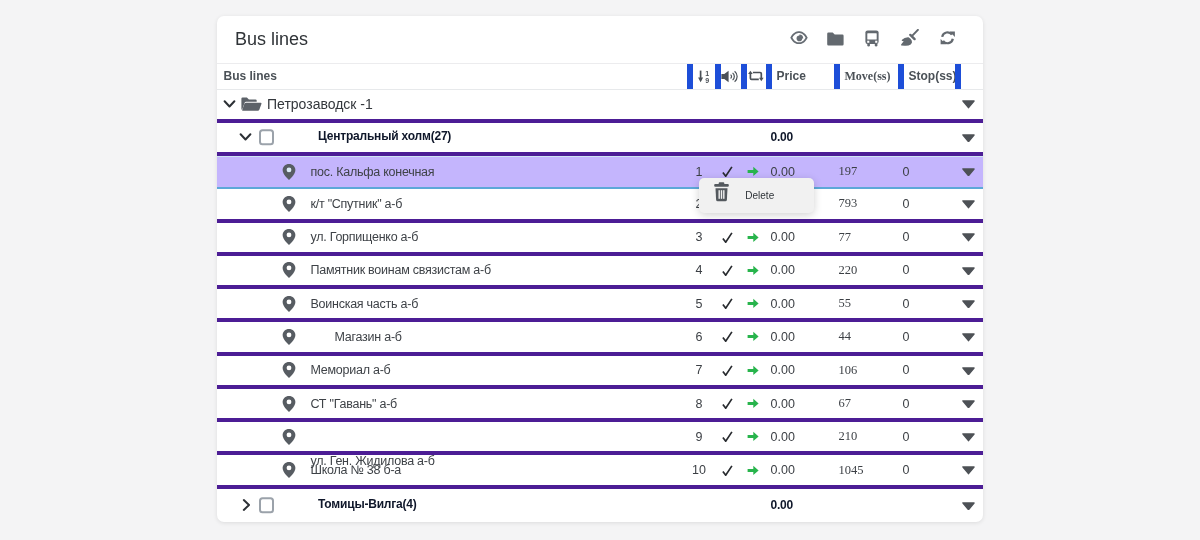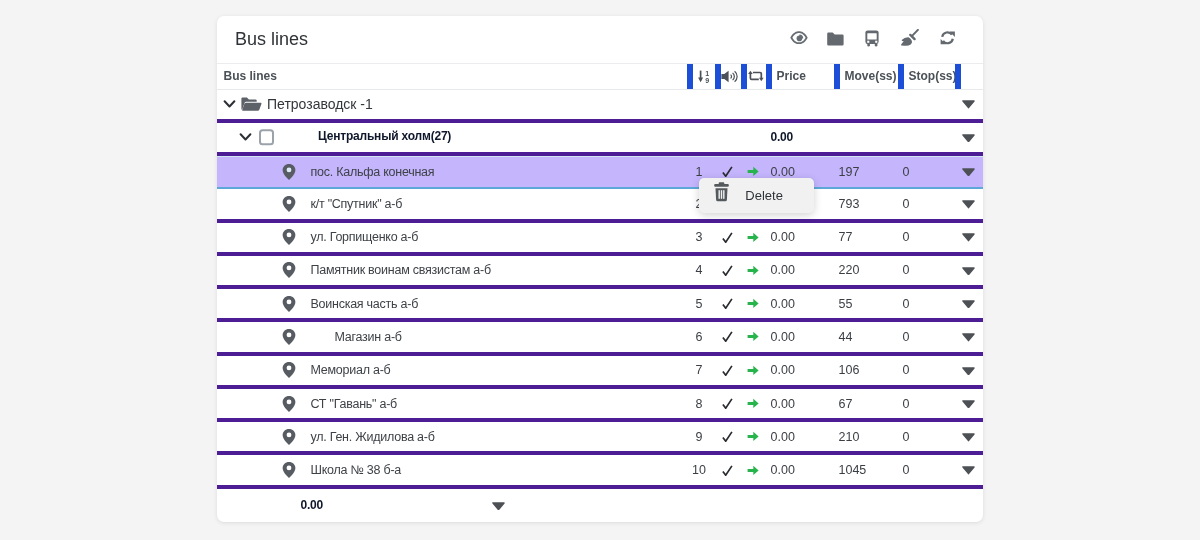--- a/index.html
+++ b/index.html
@@ -5,38 +5,38 @@
   * { margin:0; padding:0; box-sizing:border-box; }
   html,body { width:1200px; height:540px; background:#f4f4f5; font-family:"Liberation Sans",sans-serif; overflow:hidden; }
   .card { position:absolute; left:216.5px; top:16px; width:766px; height:506px; background:#fff; border-radius:7px; box-shadow:0 1px 4px rgba(0,0,0,0.10); }
   .card-header { position:relative; height:48px; border-bottom:1px solid #ececee; }
   .title { position:absolute; left:18.5px; top:23.2px; font-size:18px; font-weight:500; color:#2f3337; line-height:0; }
   .hicon { position:absolute; }
   .thead { display:flex; height:25.5px; border-bottom:1px solid #e7e9eb; font-size:12px; font-weight:bold; color:#4b5157; }
   .thead > div { border-left:6px solid #1d4ed8; display:flex; align-items:center; }
   .thead > div:first-child { border-left:none; }
   .c1 { width:470px; } .c2 { width:28px; } .c3 { width:26px; } .c4 { width:25px; }
-  .c5 { width:68px; } .c6 { width:64px; } .c7 { width:57px; } .c8 { width:28px; }
+  .c5 { width:68px; } .c6 { width:64px;font-family:Liberation Serif, serif; } .c7 { width:57px; } .c8 { width:28px; }
   .row { display:flex; height:33.27px; border-bottom:4px solid #4c1d95; }
   .row:last-child { border-bottom:none; }
   .row {  font-size:12.5px; letter-spacing:-0.25px; color:#3e4247; }
   .row > div { position:relative; display:flex; align-items:center; }
   .row .c2, .row .c3, .row .c4, .row .c8 { justify-content:center; }
   .row .c2 { padding-right:3px; }
   .row .c5, .row .c6, .row .c7 { padding-left:5px; }
   .thead .c5, .thead .c6, .thead .c7 { padding-left:5px; }
   .row.hl { background:#c4b5fd; border-bottom:2px solid #5da8d8; box-shadow:inset 0 1px 0 #cfe5f2; height:33.27px; }
   .lbl { position:absolute; top:50%; transform:translateY(-50%); white-space:nowrap; }
   .lbl.b { top:calc(50% - 1px); }
   .b { font-weight:bold; color:#0f172a; font-size:12px; letter-spacing:-0.2px; }
   .abs { position:absolute; top:50%; transform:translateY(-50%); }
   .num { color:#3b3f44; font-size:12.5px; letter-spacing:0; }
   .cb { width:15.5px; height:15.5px; border:2px solid #9ba2aa; border-radius:3.5px; background:#fff; }
   .menu { position:absolute; left:698.8px; top:177.9px; width:115.5px; height:35px; background:#f1f1f1; border-radius:5px; box-shadow:0 2px 8px rgba(0,0,0,0.18); z-index:5; }
-  .menu .dtxt { position:absolute; left:46.5px; top:50%; transform:translateY(-50%); font-size:13px; color:#2e3338; }
+  .menu .dtxt { position:absolute; left:46.5px; top:50%; transform:translateY(-50%); font-size:10px; color:#2e3338; }
 </style>
 </head>
 <body>
 <svg width="0" height="0" style="position:absolute;">
   <defs>
     <g id="chevdown">
         <path d="M1.6,1.8 L6.5,7 L11.4,1.8" stroke="#2c3035" stroke-width="2" fill="none" stroke-linecap="round" stroke-linejoin="round"></path>
       </g>
     <g id="chevright">
         <path d="M1.8,1.6 L7,6.5 L1.8,11.4" stroke="#2c3035" stroke-width="2" fill="none" stroke-linecap="round" stroke-linejoin="round"></path>
@@ -452,21 +452,21 @@
           <use href="#caret"></use>
         </svg>
       </div>
   </div>
   <div class="row">
     <div class="c1">
         <svg class="abs" style="left:65px;" width="14" height="17" viewBox="0 0 14 17">
           <use href="#pin"></use>
           <circle cx="7" cy="6.4" r="2.4" fill="#ffffff"></circle>
         </svg>
-        <span class="lbl" style="left:94px;">ул. Ген. Жидилова а-б</span>
+        <span class="lbl" style="left:94px;margin-top:24px;">ул. Ген. Жидилова а-б</span>
       </div>
     <div class="c2">
         <span class="num">9</span>
       </div>
     <div class="c3">
         <svg width="11" height="11" viewBox="0 0 11 11">
           <use href="#check"></use>
         </svg>
       </div>
     <div class="c4">
@@ -519,20 +519,27 @@
     <div class="c7">
         <span class="num">0</span>
       </div>
     <div class="c8">
         <svg width="13" height="8.5" viewBox="0 0 13 8.5" style="margin-top:1px;">
           <use href="#caret"></use>
         </svg>
       </div>
   </div>
   <div class="row">
+    <div class="c1">
+        <svg class="abs" style="left:25px;" width="9" height="13" viewBox="0 0 9 13">
+          <use href="#chevright"></use>
+        </svg>
+        <span class="abs cb" style="left:42px;"></span>
+        <span class="lbl b" style="left:101.5px;">Томицы-Вилга(4)</span>
+      </div>
     <div class="c2"></div>
     <div class="c3"></div>
     <div class="c4"></div>
     <div class="c5">
         <span class="b">0.00</span>
       </div>
     <div class="c6"></div>
     <div class="c7"></div>
     <div class="c8">
         <svg width="13" height="8.5" viewBox="0 0 13 8.5" style="margin-top:1px;">

